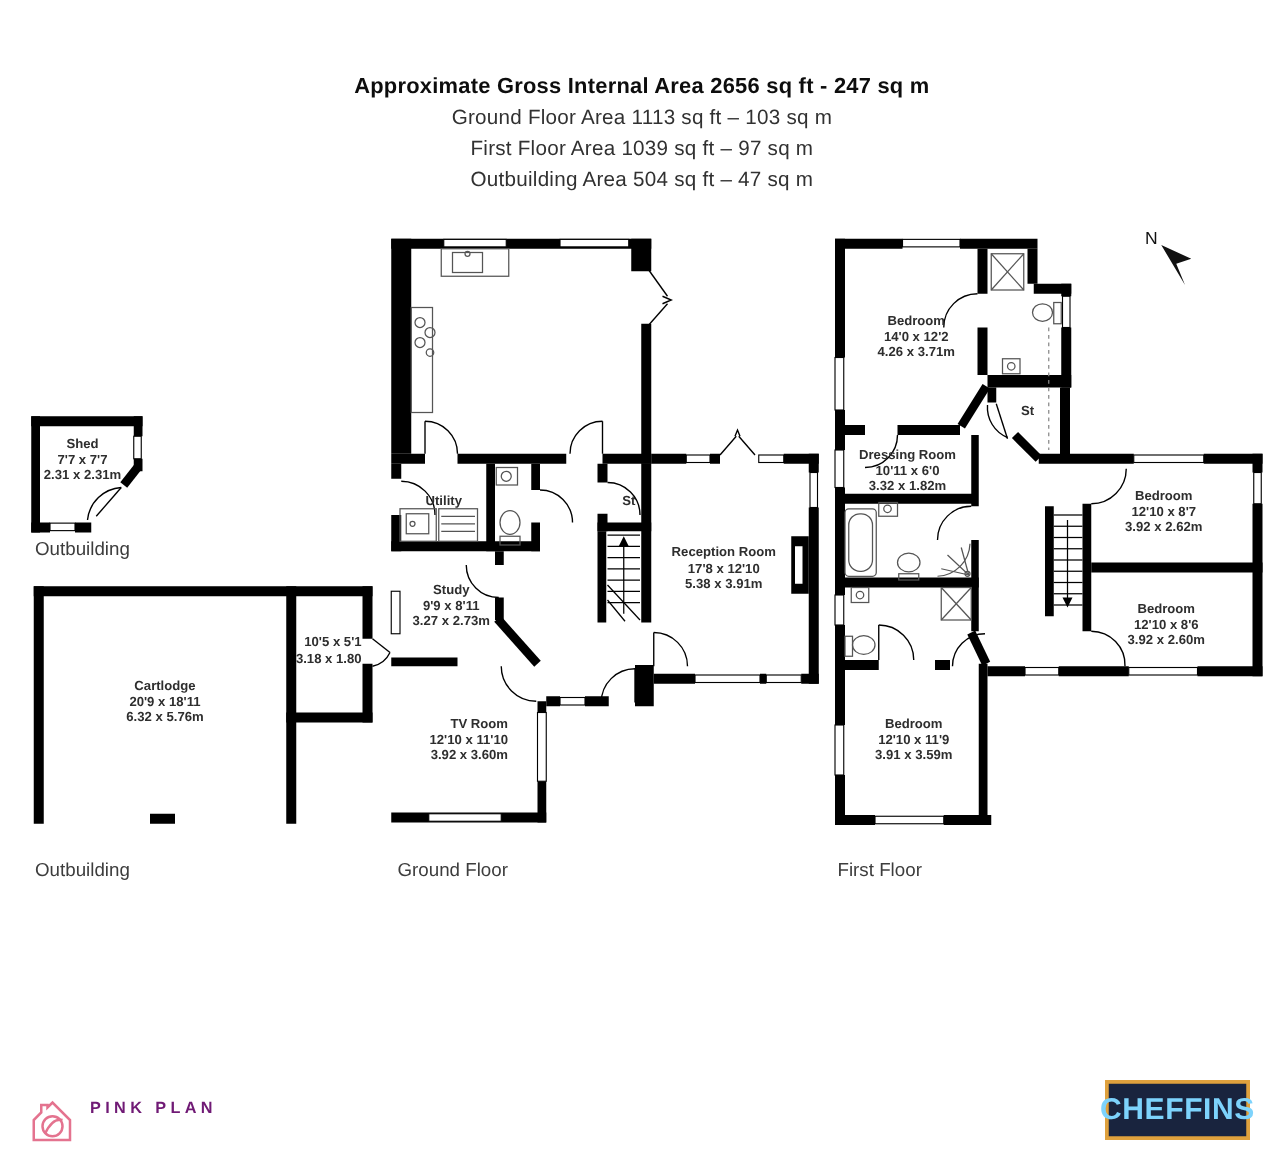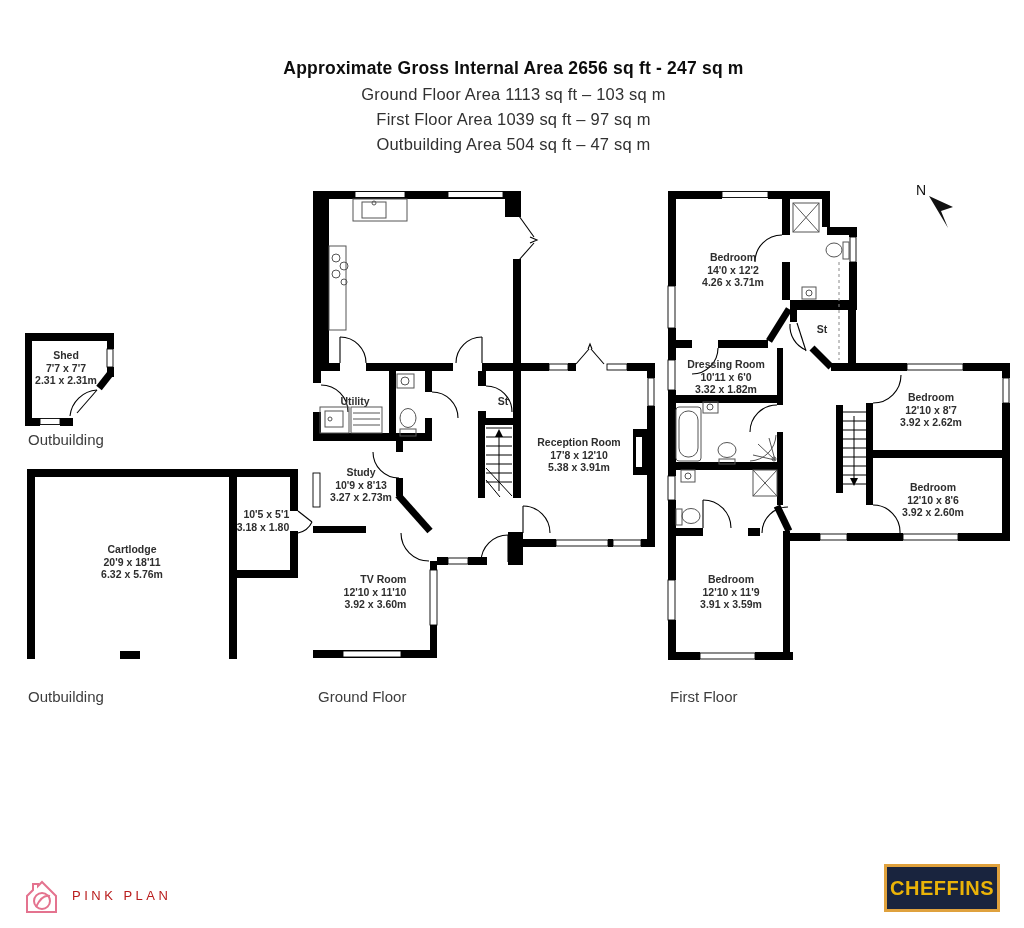--- a/index.html
+++ b/index.html
@@ -7,25 +7,25 @@
           font-family:"Liberation Sans", sans-serif;color:#222;}
   .plan-svg{position:absolute;left:0;top:0;z-index:1;}
   .title-block{position:absolute;left:0;top:58px;width:1027px;text-align:center;z-index:2;}
   .title-line1{font-size:17.5px;font-weight:bold;color:#0d0d0d;letter-spacing:.2px;}
   .title-sub{font-size:16.5px;color:#313131;margin-top:6px;letter-spacing:.2px;}
   .room-label{position:absolute;transform:translateX(-50%);text-align:center;z-index:2;
               font-size:10.5px;line-height:12.5px;color:#2e2e2e;white-space:nowrap;font-weight:bold;}
   .floor-label{position:absolute;z-index:2;font-size:15px;color:#3d3d3d;}
   .north-label{position:absolute;left:916px;top:182px;font-size:14px;color:#111;z-index:2;}
   .pinkplan{position:absolute;left:22px;top:876px;display:flex;align-items:center;z-index:2;}
-  .pinkplan-text{font-size:13px;letter-spacing:3.5px;color:#b91c1c;margin-left:10px;margin-top:12px;}
+  .pinkplan-text{font-size:13px;letter-spacing:3.5px;color:#701a75;margin-left:10px;margin-top:2px;font-weight:bold;}
   .cheffins{position:absolute;left:884px;top:864px;width:110px;height:42px;z-index:2;
             background:#19243e;border:3px solid #dfa13d;box-sizing:content-box;
             display:flex;align-items:center;justify-content:center;}
-  .cheffins-text{color:#eab308;font-weight:bold;font-size:20px;letter-spacing:.5px;}
+  .cheffins-text{color:#7dd3fc;font-weight:bold;font-size:24px;letter-spacing:.5px;}
 </style>
 </head>
 <body>
 
 <div class="canvas">
 
   <div class="title-block">
     <div class="title-line1">Approximate Gross Internal Area 2656 sq ft - 247 sq m</div>
     <div class="title-sub">Ground Floor Area 1113 sq ft – 103 sq m</div>
     <div class="title-sub">First Floor Area 1039 sq ft – 97 sq m</div>
@@ -324,21 +324,21 @@
     <div>3.18 x 1.80</div>
   </div>
   <div class="room-label" style="left:355px;top:395px;">
     <div>Utility</div>
   </div>
   <div class="room-label" style="left:503px;top:395px;">
     <div>St</div>
   </div>
   <div class="room-label" style="left:361px;top:466px;">
     <div>Study</div>
-    <div>10'9 x 8'13</div>
+    <div>9'9 x 8'11</div>
     <div>3.27 x 2.73m</div>
   </div>
   <div class="room-label" style="left:375px;top:573px;text-align:right;">
     <div>TV Room</div>
     <div>12'10 x 11'10</div>
     <div>3.92 x 3.60m</div>
   </div>
   <div class="room-label" style="left:579px;top:436px;">
     <div>Reception Room</div>
     <div>17'8 x 12'10</div>

